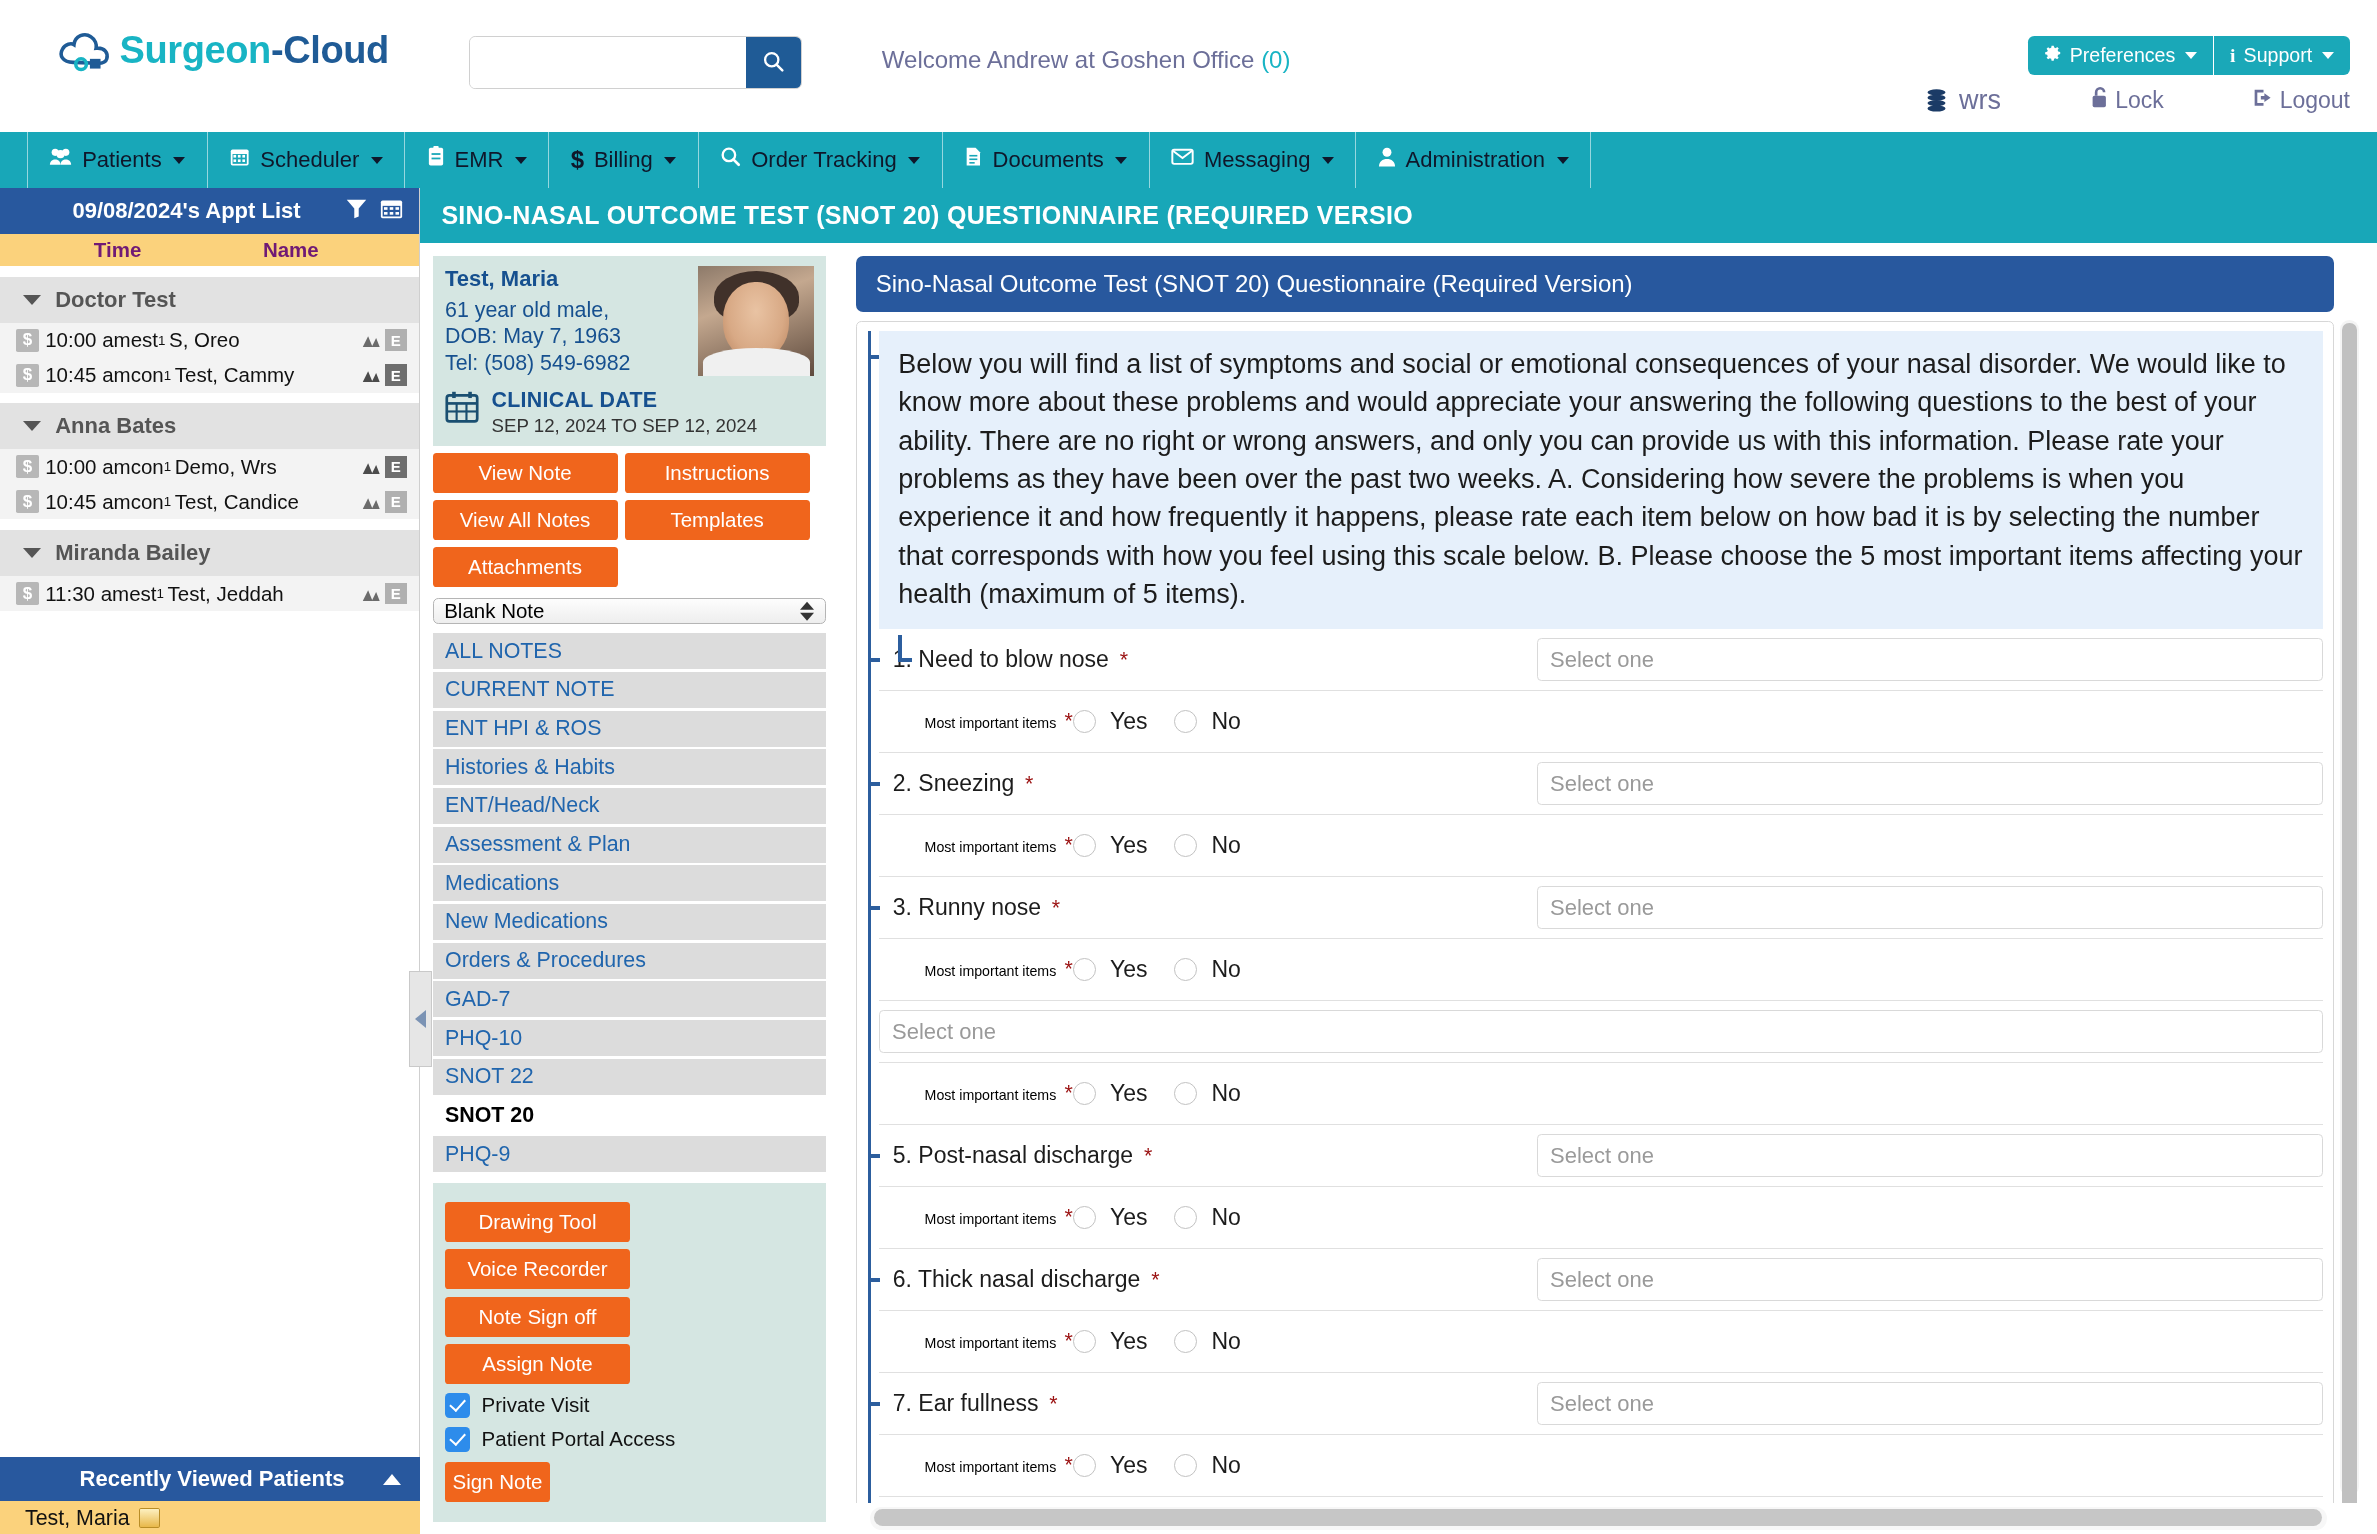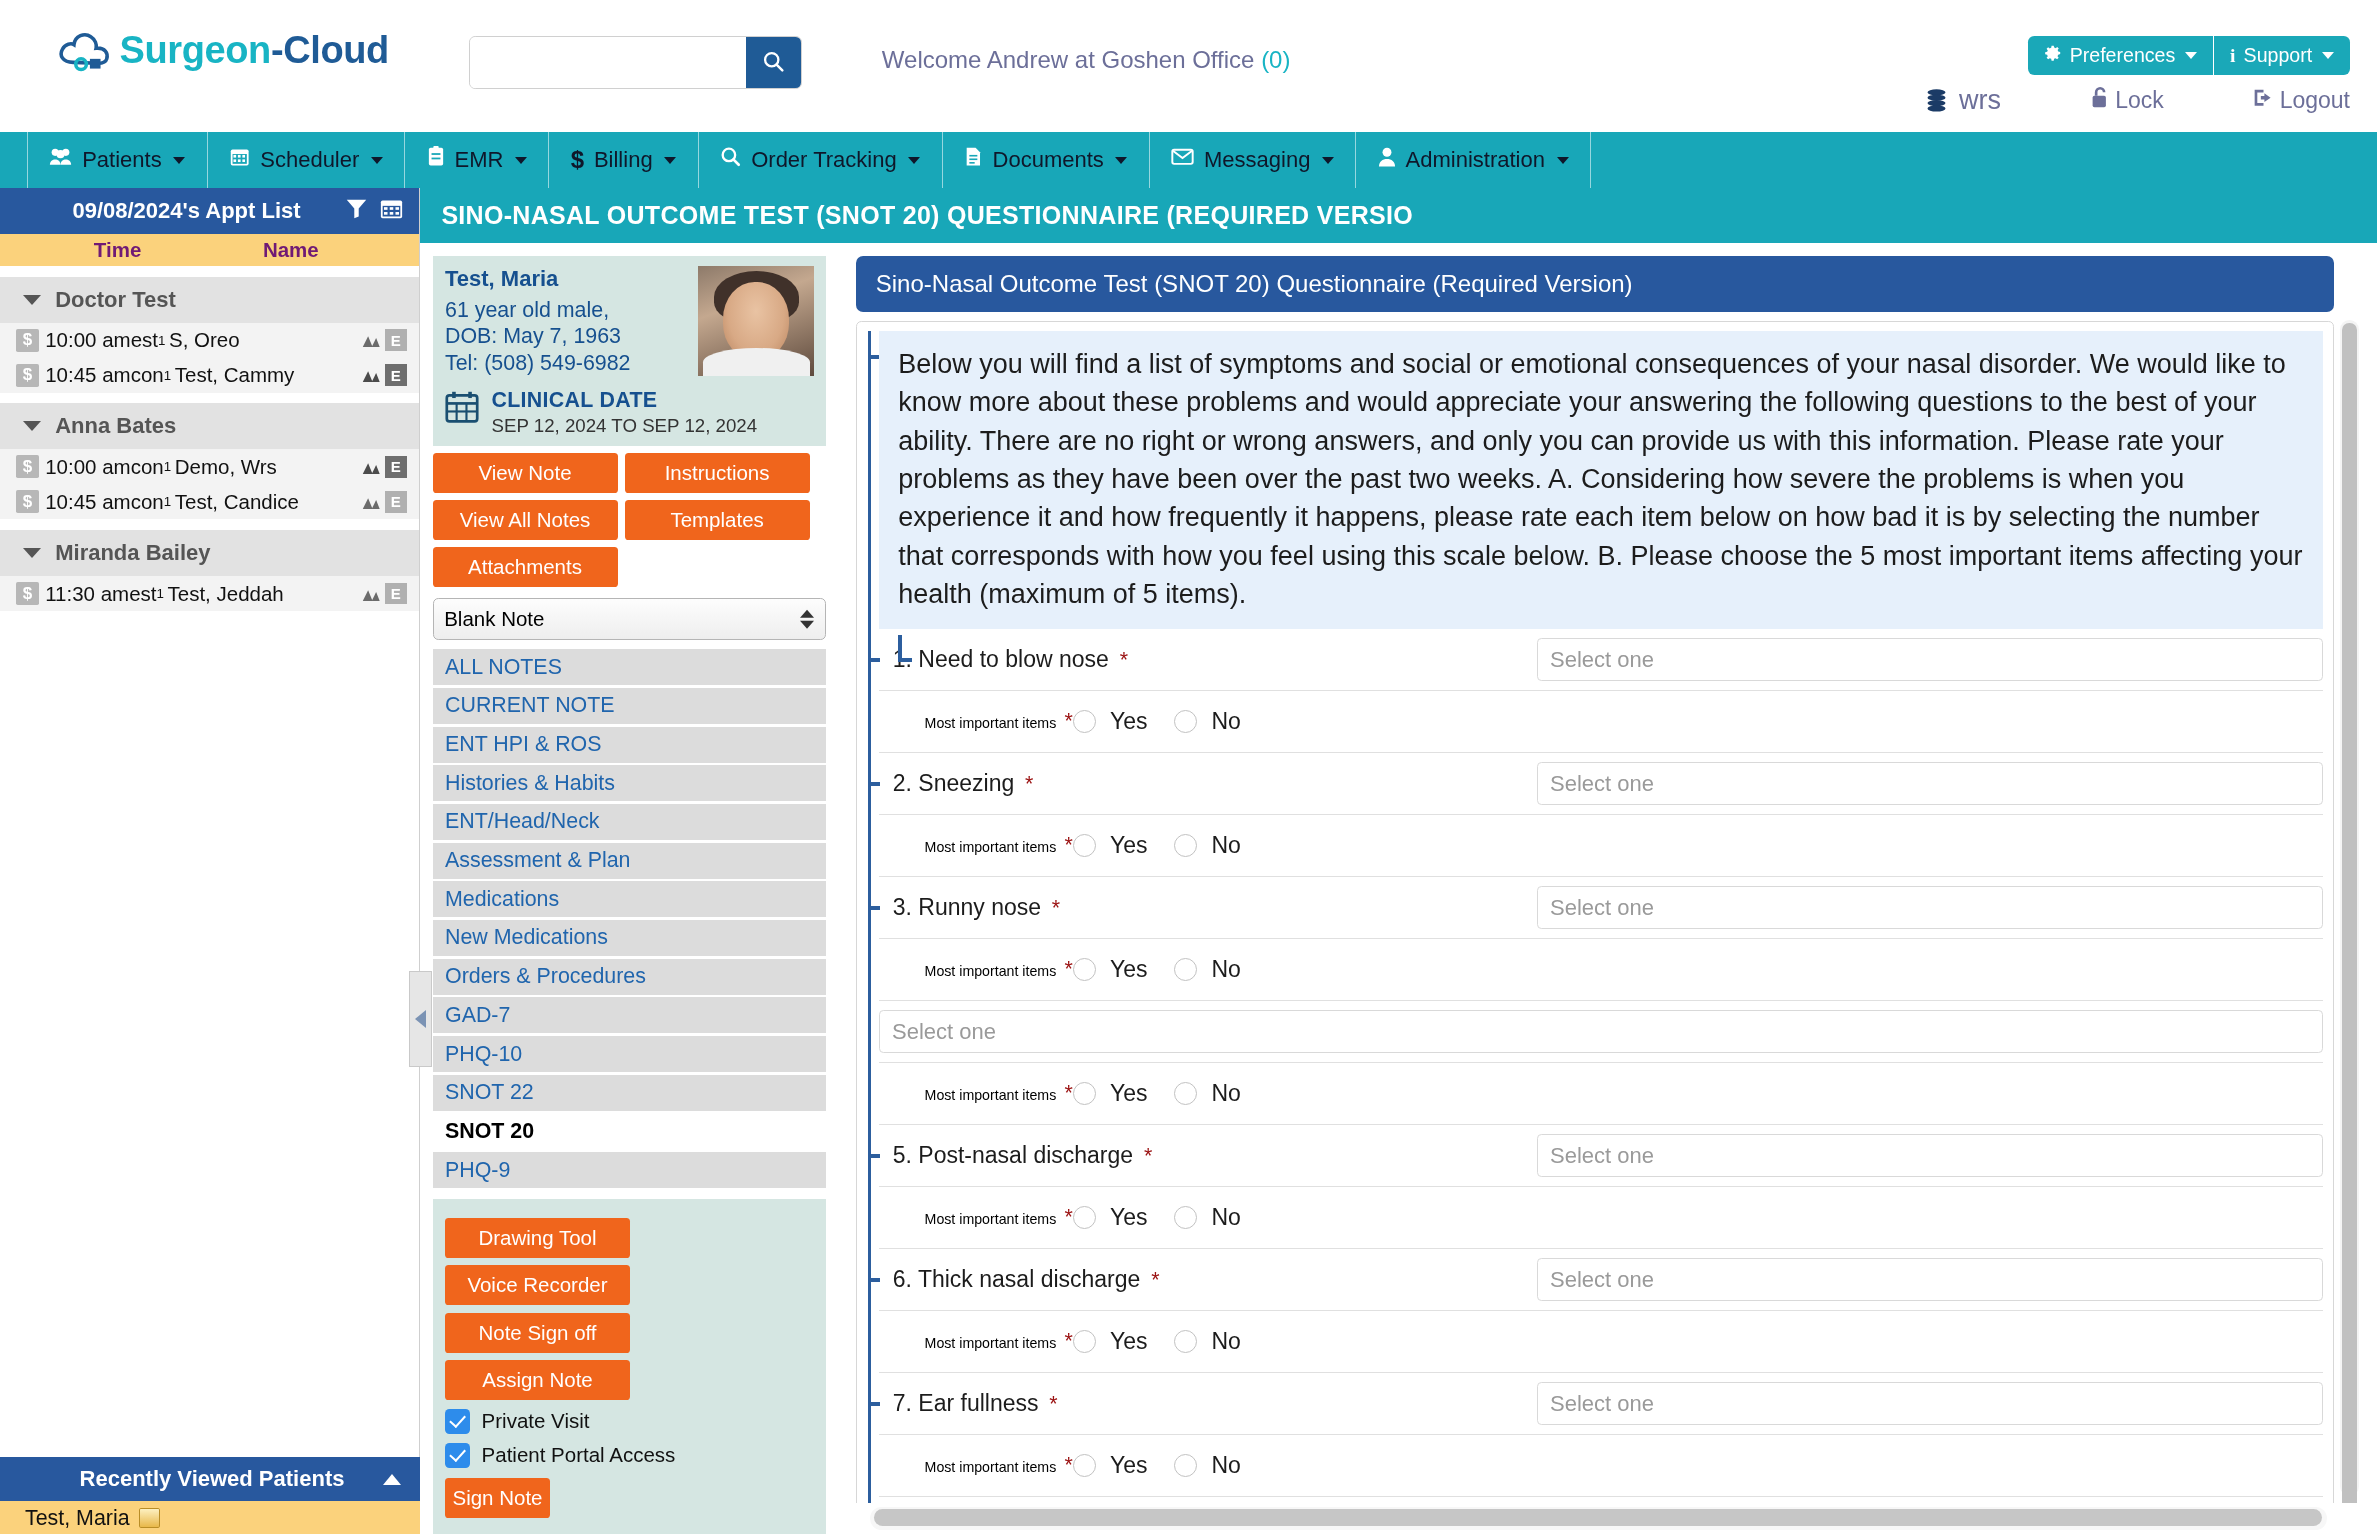--- a/index.html
+++ b/index.html
@@ -330,21 +330,21 @@
     padding: 8px 0;
     width: 185px;
     text-align: center;
     cursor: pointer;
   }
   .obtn.sm { width: 105px; }
 
   .note-select {
     margin-top: 10.7px;
     width: 100%;
-    height: 42px;
+    height: 26px;
     border: 0.9px solid #b5b5b5;
     border-radius: 5.3px;
     background: linear-gradient(#fdfdfd,#eeeeee);
     font-size: 20.5px;
     padding: 0 10.7px;
     display: flex; align-items: center;
     position: relative;
     cursor: pointer;
   }
   .note-select .sp-arrows {

